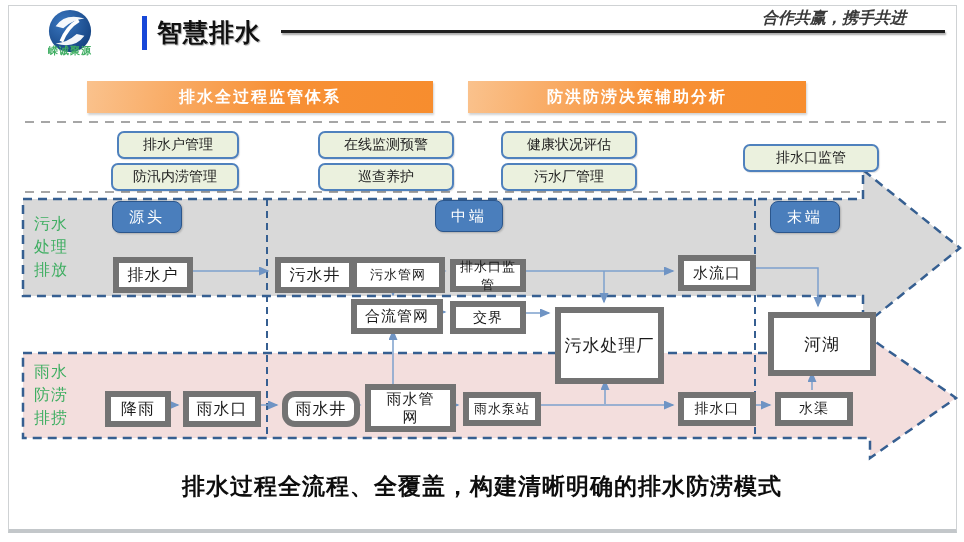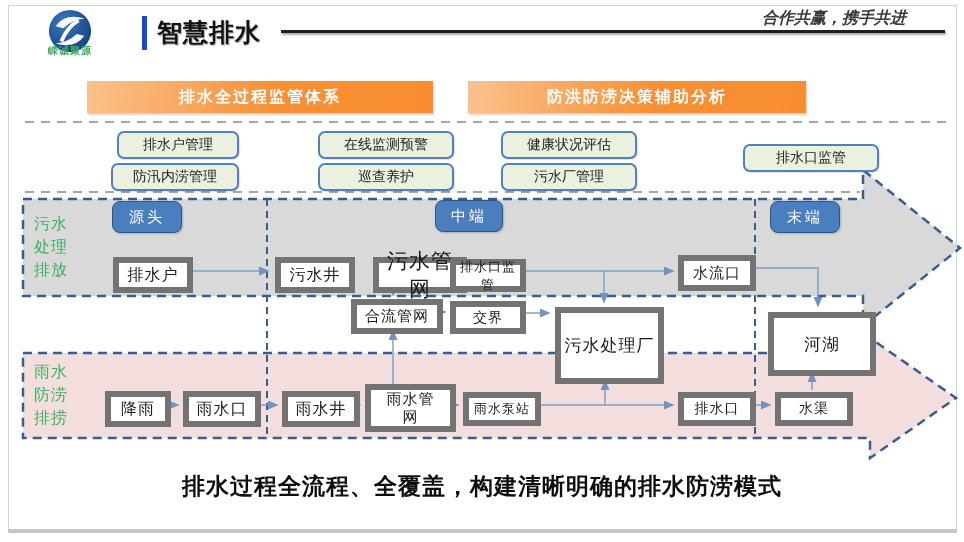--- a/index.html
+++ b/index.html
@@ -128,32 +128,32 @@
     <div>排放</div>
   </div>
   <div class="lane z2" style="top:360px;">
     <div>雨水</div>
     <div>防涝</div>
     <div>排捞</div>
   </div>
 
   <div class="node z2" style="left:113px;top:257px;width:68px;height:24px;font-size:16px;">排水户</div>
   <div class="node z2" style="left:275px;top:257px;width:68px;height:24px;font-size:16px;">污水井</div>
-  <div class="node z2" style="left:351px;top:257px;width:82px;height:24px;font-size:21px;margin-left:22px;">污水管网</div>
+  <div class="node z2" style="left:351px;top:257px;width:82px;height:24px;font-size:13px;">污水管网</div>
   <div class="node z2" style="left:450px;top:259px;width:64px;height:21px;font-size:13px;">排水口监管</div>
   <div class="node z2" style="left:678px;top:255px;width:66px;height:24px;font-size:15px;">水流口</div>
 
   <div class="node z2" style="left:351px;top:299px;width:80px;height:23px;font-size:15px;">合流管网</div>
   <div class="node z2" style="left:450px;top:301px;width:64px;height:21px;font-size:14px;">交界</div>
   <div class="node z2" style="left:555px;top:307px;width:97px;height:65px;font-size:17px;">污水处理厂</div>
   <div class="node z2" style="left:768px;top:312px;width:96px;height:52px;font-size:17px;">河湖</div>
 
   <div class="node z2" style="left:105px;top:391px;width:54px;height:24px;font-size:16px;">降雨</div>
   <div class="node z2" style="left:183px;top:391px;width:66px;height:24px;font-size:16px;">雨水口</div>
-  <div class="node z2" style="left:282px;top:391px;width:66px;height:24px;font-size:16px;">雨水井</div>
+  <div class="node z2" style="left:282px;top:391px;width:66px;height:24px;font-size:16px;border-radius:13px;">雨水井</div>
   <div class="node z2" style="left:365px;top:384px;width:79px;height:36px;font-size:15px;line-height:18px;">
     <div>
       <div>雨水管</div>
       <div>网</div>
     </div>
   </div>
   <div class="node z2" style="left:463px;top:392px;width:66px;height:22px;font-size:13px;">雨水泵站</div>
   <div class="node z2" style="left:678px;top:392px;width:66px;height:22px;font-size:14px;">排水口</div>
   <div class="node z2" style="left:775px;top:392px;width:66px;height:22px;font-size:14px;">水渠</div>
 

